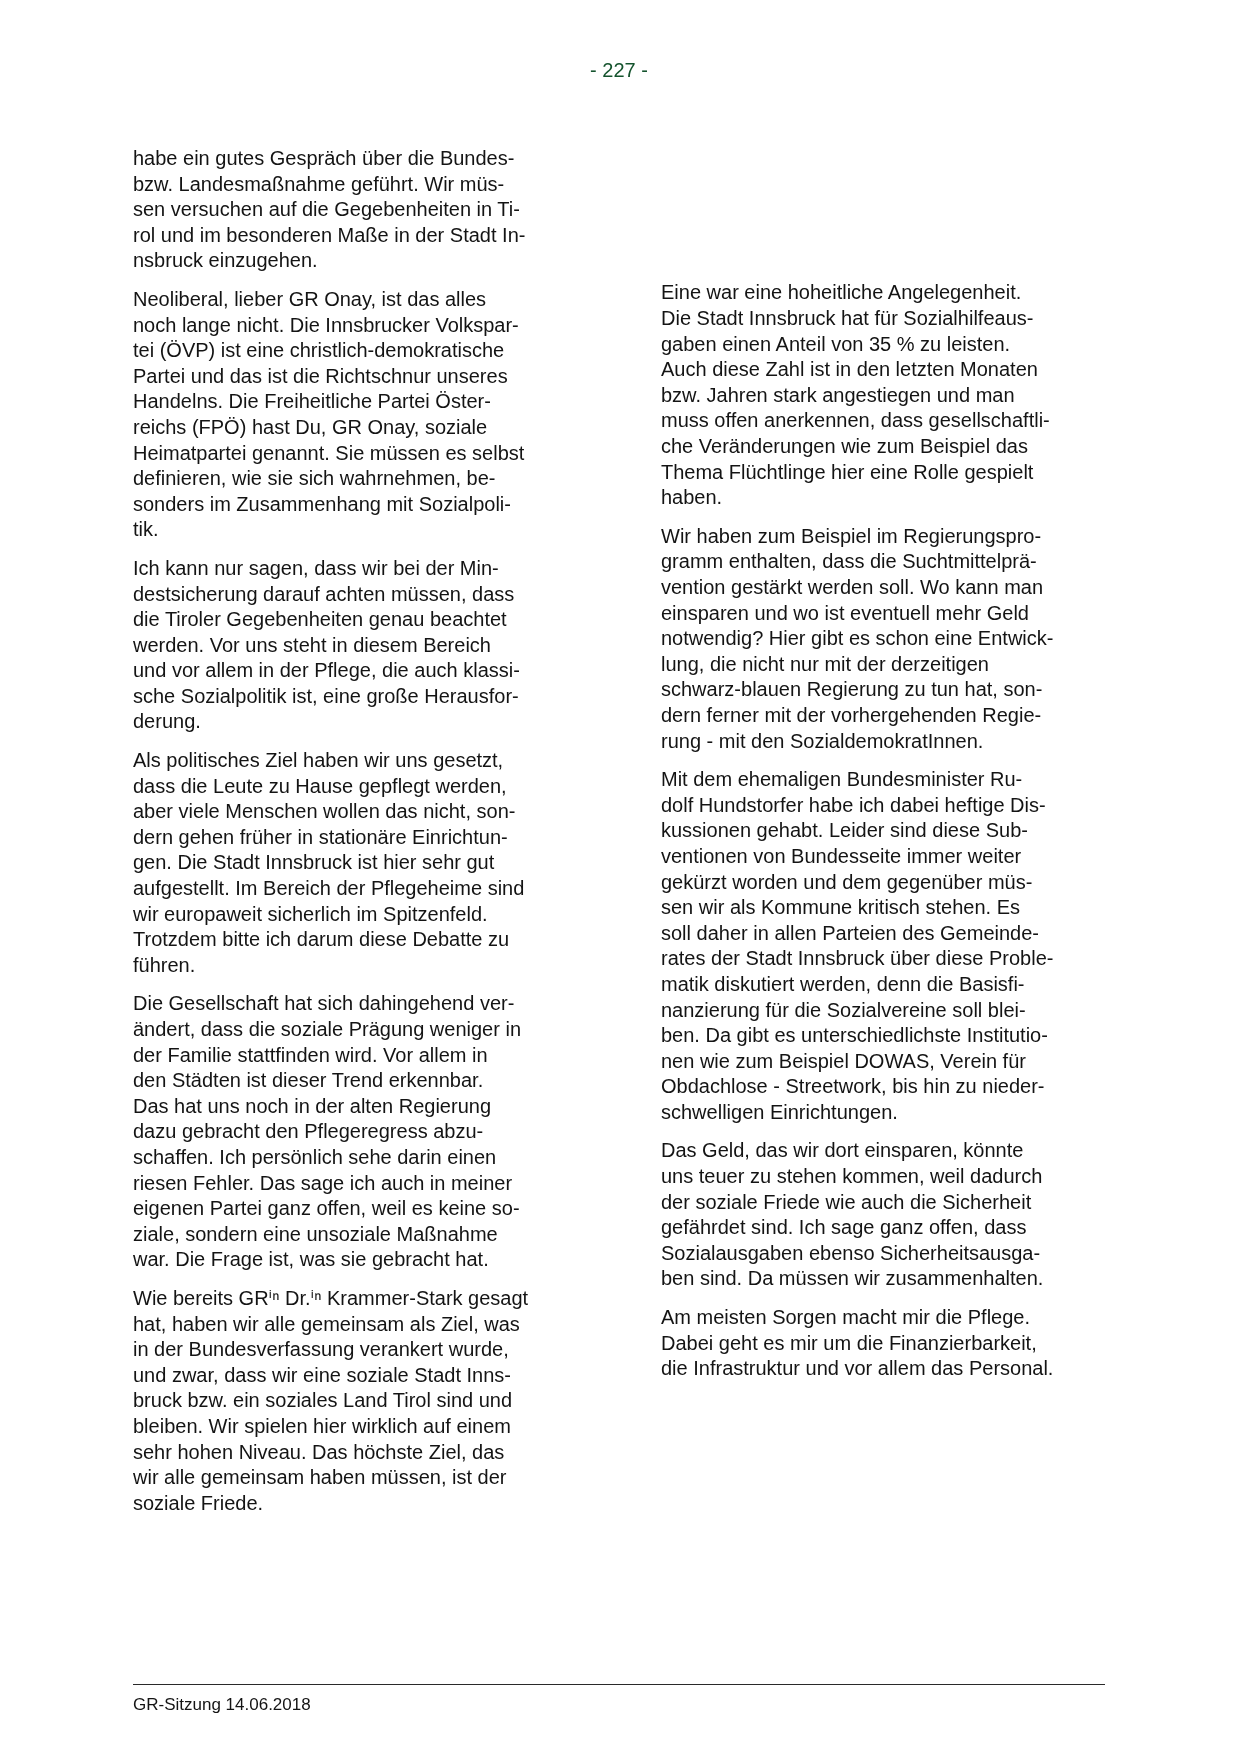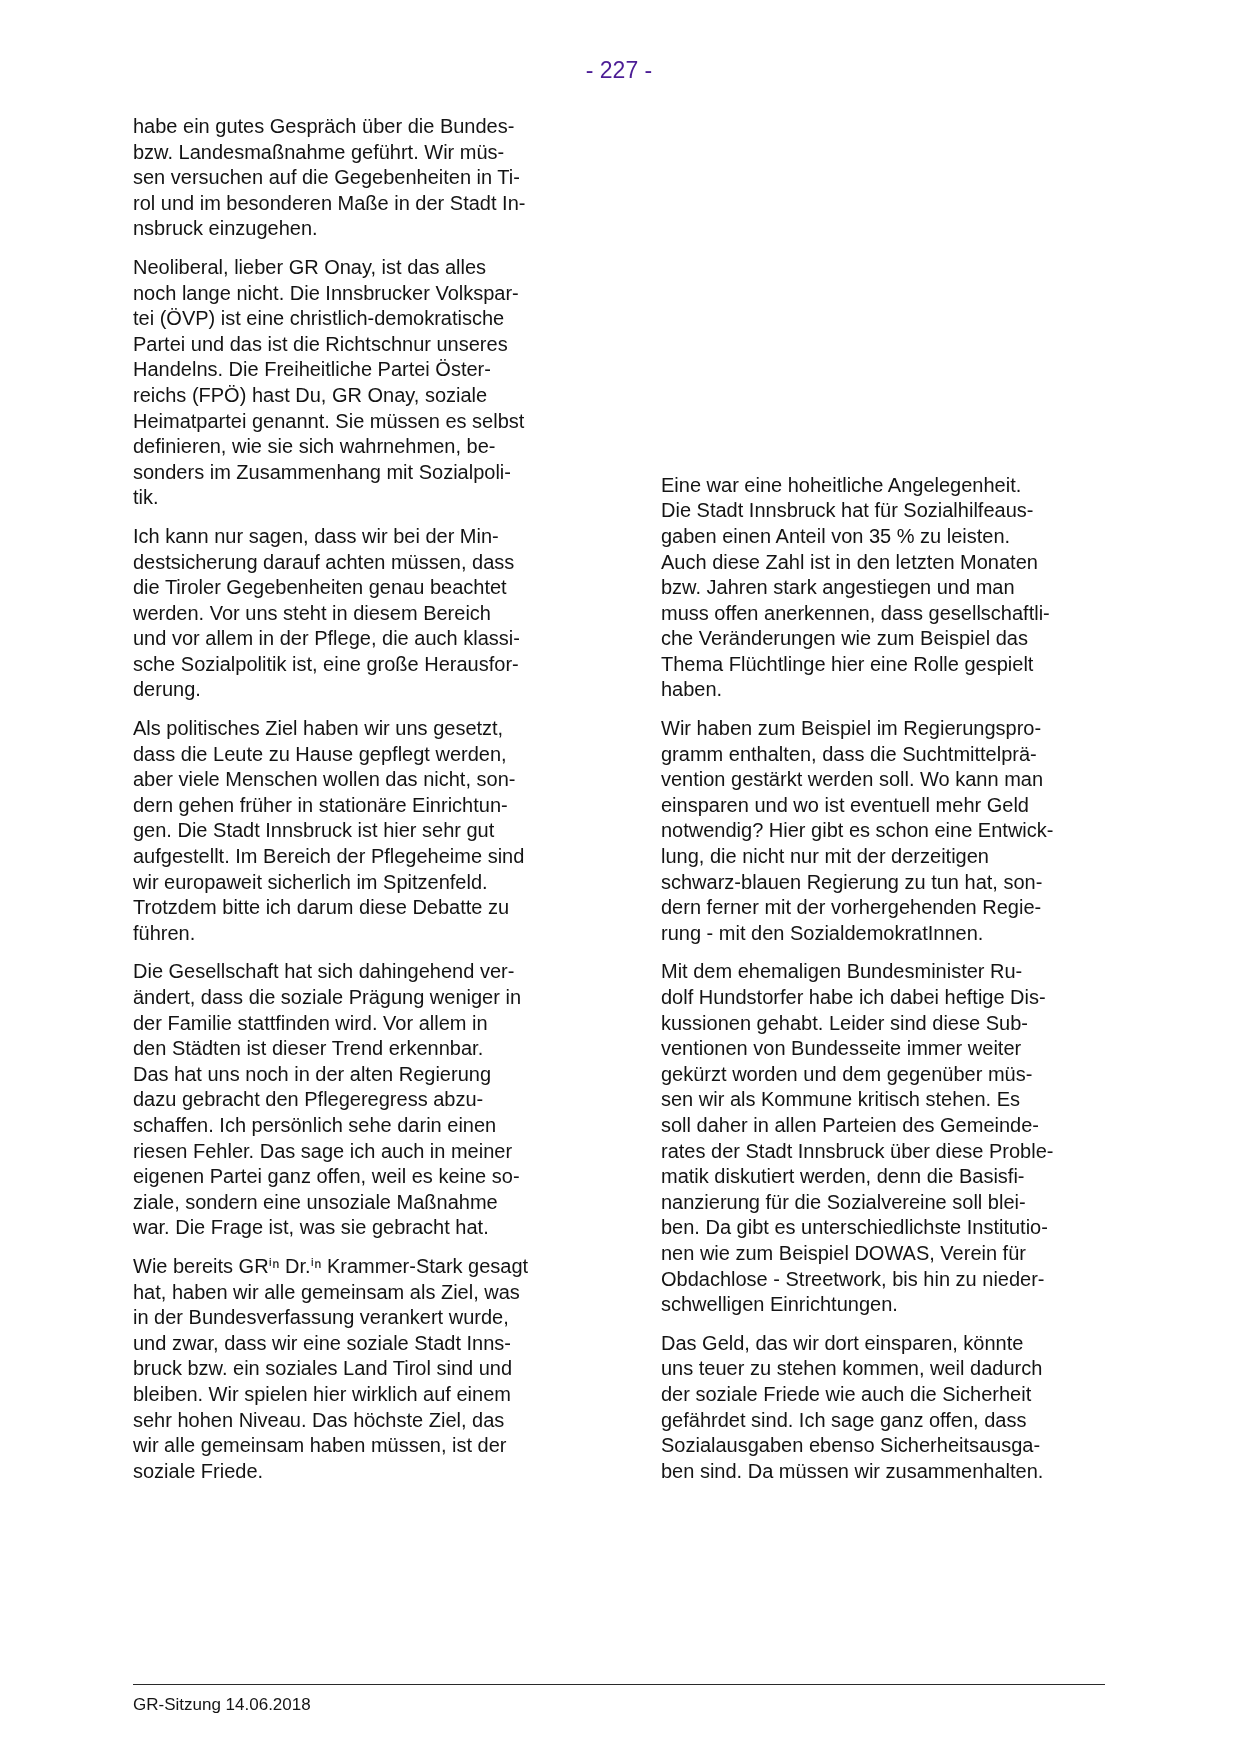--- a/index.html
+++ b/index.html
@@ -18,29 +18,29 @@
     position: relative;
     width: 1241px;
     height: 1754px;
     box-sizing: border-box;
     padding: 58px 136px 0 133px;
     background: #ffffff;
     overflow: hidden;
   }
   .page-number {
     text-align: center;
-    font-size: 23px;
+    font-size: 20px;
     line-height: 24px;
-    margin-bottom: 32px;
-    color: #4c1d95;
+    margin-bottom: 64px;
+    color: #14532d;
   }
   .columns {
     display: flex;
     gap: 84px;
-    align-items: flex-end;
+    align-items: center;
   }
   .col {
     width: 458px;
     font-size: 20px;
     line-height: 25.6px;
     text-align: left;
     color: #141414;
   }
   .col p {
     margin: 0 0 13px 0;
@@ -158,20 +158,23 @@
 ben. Da gibt es unterschiedlichste Institutio-
 nen wie zum Beispiel DOWAS, Verein für
 Obdachlose - Streetwork, bis hin zu nieder-
 schwelligen Einrichtungen.</p>
       <p>Das Geld, das wir dort einsparen, könnte
 uns teuer zu stehen kommen, weil dadurch
 der soziale Friede wie auch die Sicherheit
 gefährdet sind. Ich sage ganz offen, dass
 Sozialausgaben ebenso Sicherheitsausga-
 ben sind. Da müssen wir zusammenhalten.</p>
+      <p>Am meisten Sorgen macht mir die Pflege.
+Dabei geht es mir um die Finanzierbarkeit,
+die Infrastruktur und vor allem das Personal.</p>
     </div>
 
   </div>
 
   <div class="footer">
     <div class="footer-rule"></div>
     <div class="footer-text">GR-Sitzung 14.06.2018</div>
   </div>
 
 </div>

